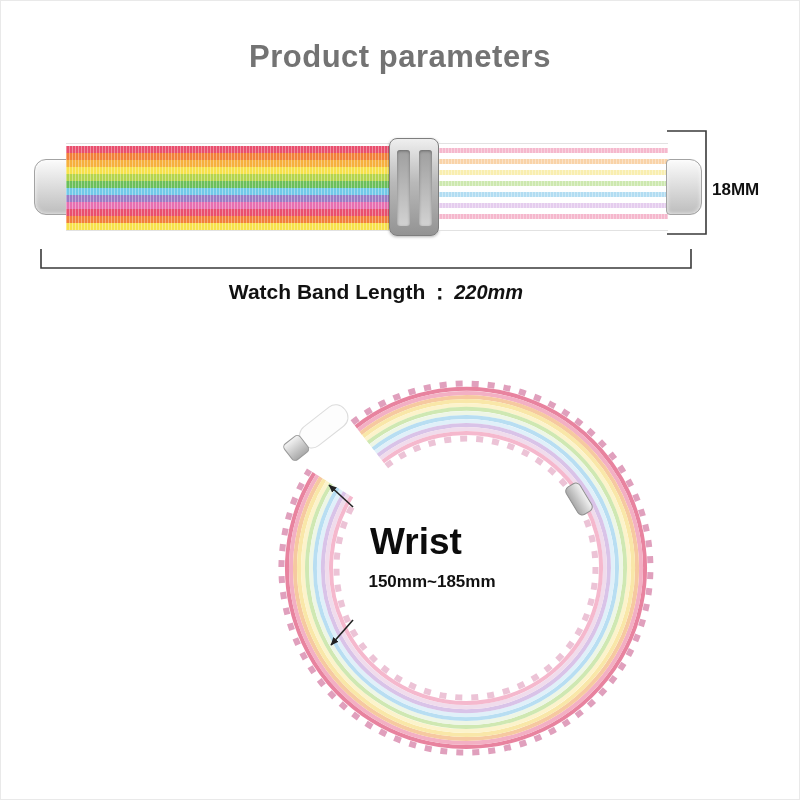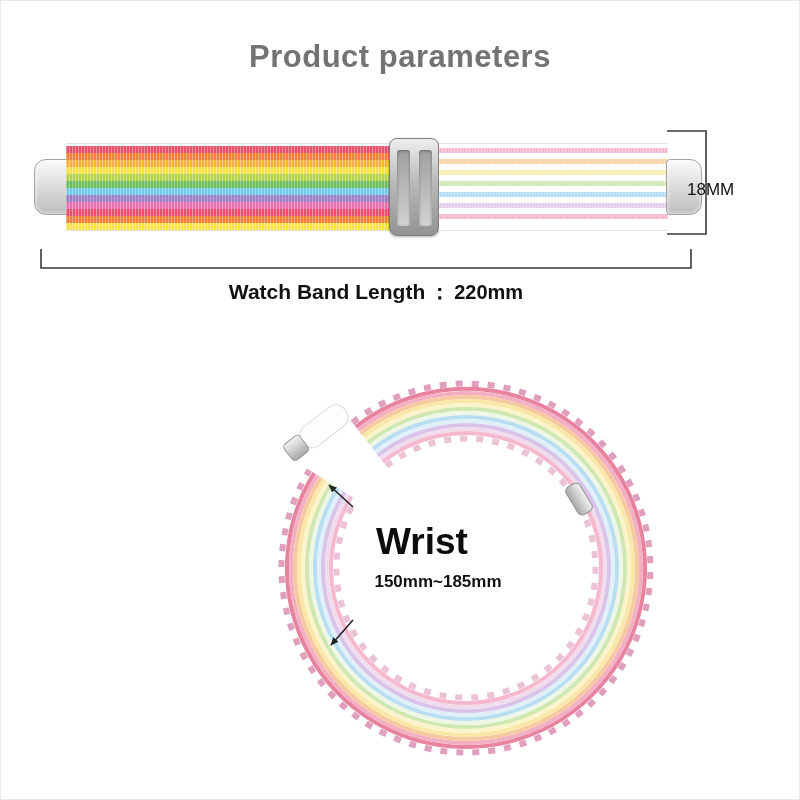--- a/index.html
+++ b/index.html
@@ -25,29 +25,29 @@
 
   .buckle { position: absolute; left: 353px; top: -3px; width: 50px; height: 98px;
             background: linear-gradient(180deg,#efefef,#b9b9b9 45%,#939393);
             border: 1px solid #7e7e7e; border-radius: 8px; box-shadow: 0 1px 3px rgba(0,0,0,.3); }
   .slot { position: absolute; top: 11px; width: 13px; height: 76px; border-radius: 3px;
           background: linear-gradient(180deg,#9f9f9f,#d2d2d2);
           box-shadow: inset 0 1px 3px rgba(0,0,0,.35); }
   .s1 { left: 7px; } .s2 { left: 29px; }
 
   
-  .width-label { position: absolute; left: 686px; top: 179px; font-size: 17px; font-weight: 400; color: #111; }
+  .width-label { position: absolute; left: 711px; top: 179px; font-size: 17px; font-weight: 700; color: #111; }
   .length-label { position: absolute; top: 277px; left: 40px; width: 650px; text-align: center;
                   font-size: 21px; color: #111; }
   .ll-label { font-weight: 700; margin-left: 20px; }
   .ll-sep   { font-weight: 700; margin: 0 4px; }
-  .ll-value { font-weight: 600; font-size: 20px; }
+  .ll-value { font-weight: 600; font-size: 20px; font-style: italic; }
 
   
-  .wrist-text { position: absolute; left: 305px; top: 520px; width: 220px; text-align: center; margin-left: 6px; }
+  .wrist-text { position: absolute; left: 305px; top: 520px; width: 220px; text-align: center; }
   .wrist-title { font-size: 37px; font-weight: 700; color: #0c0c0c; }
   .wrist-range { margin-top: 9px; font-size: 17px; font-weight: 700; color: #111; padding-left: 32px; }
 
   .overlay { position: absolute; left: 0; top: 0; pointer-events: none; }
   .dim   { fill: none; stroke: #3a3a3a; stroke-width: 1.6; }
   .arrow { stroke: #222; stroke-width: 1.6; }
 </style>
 </head>
 <body>
 

